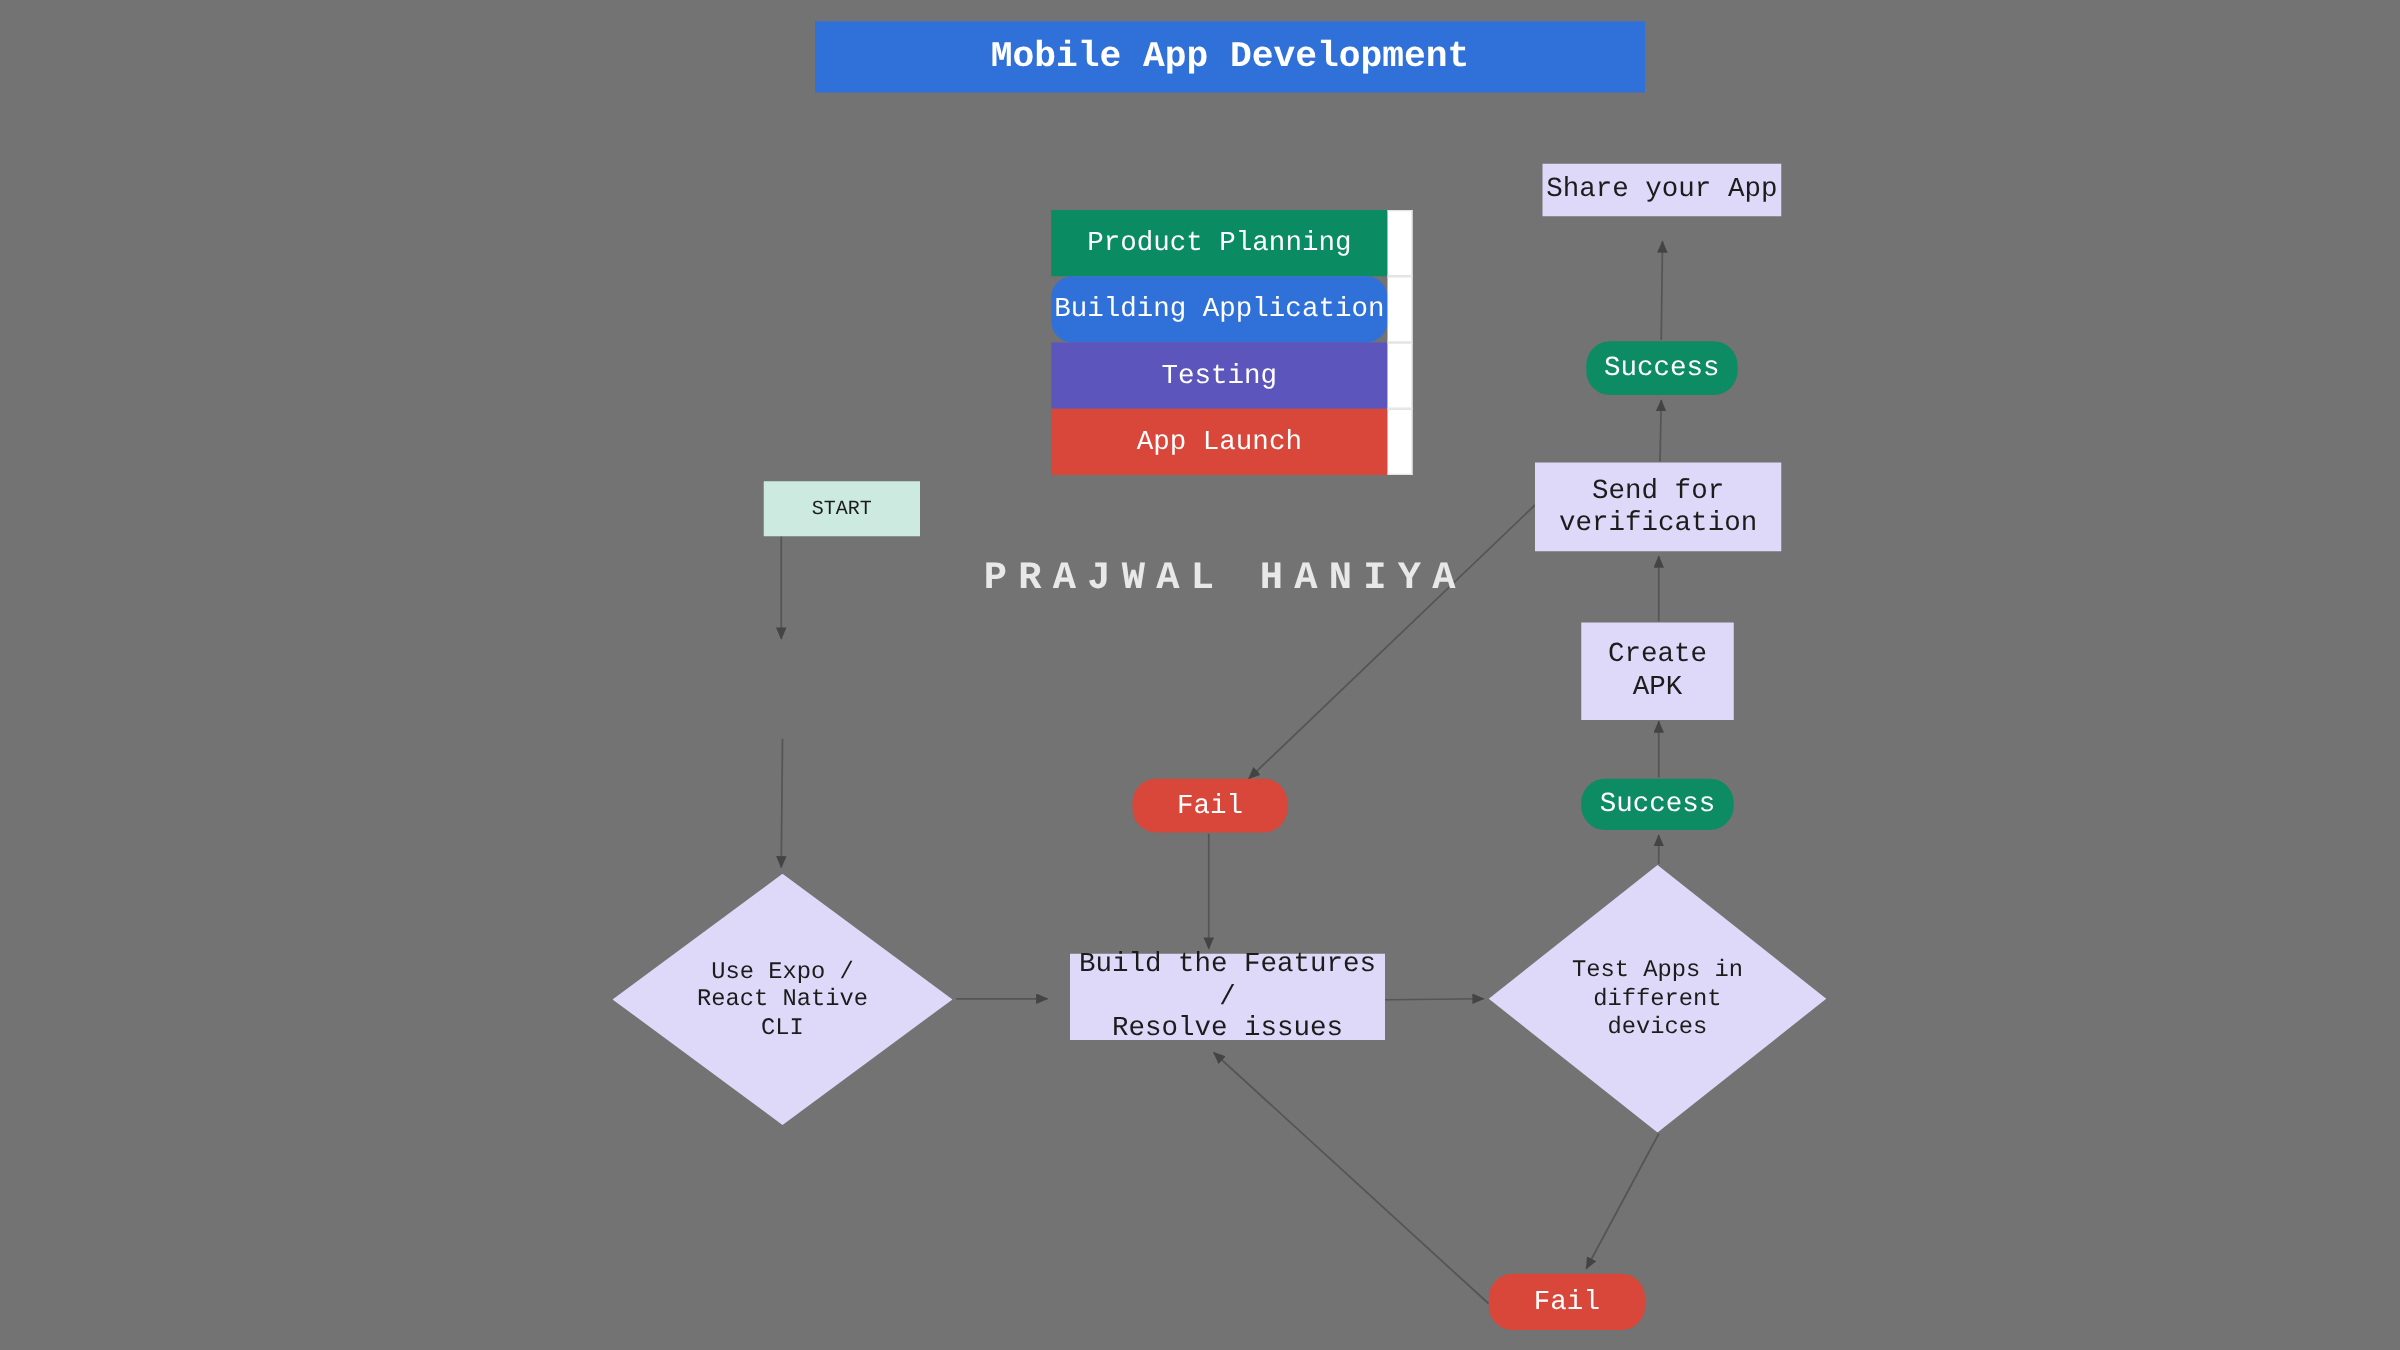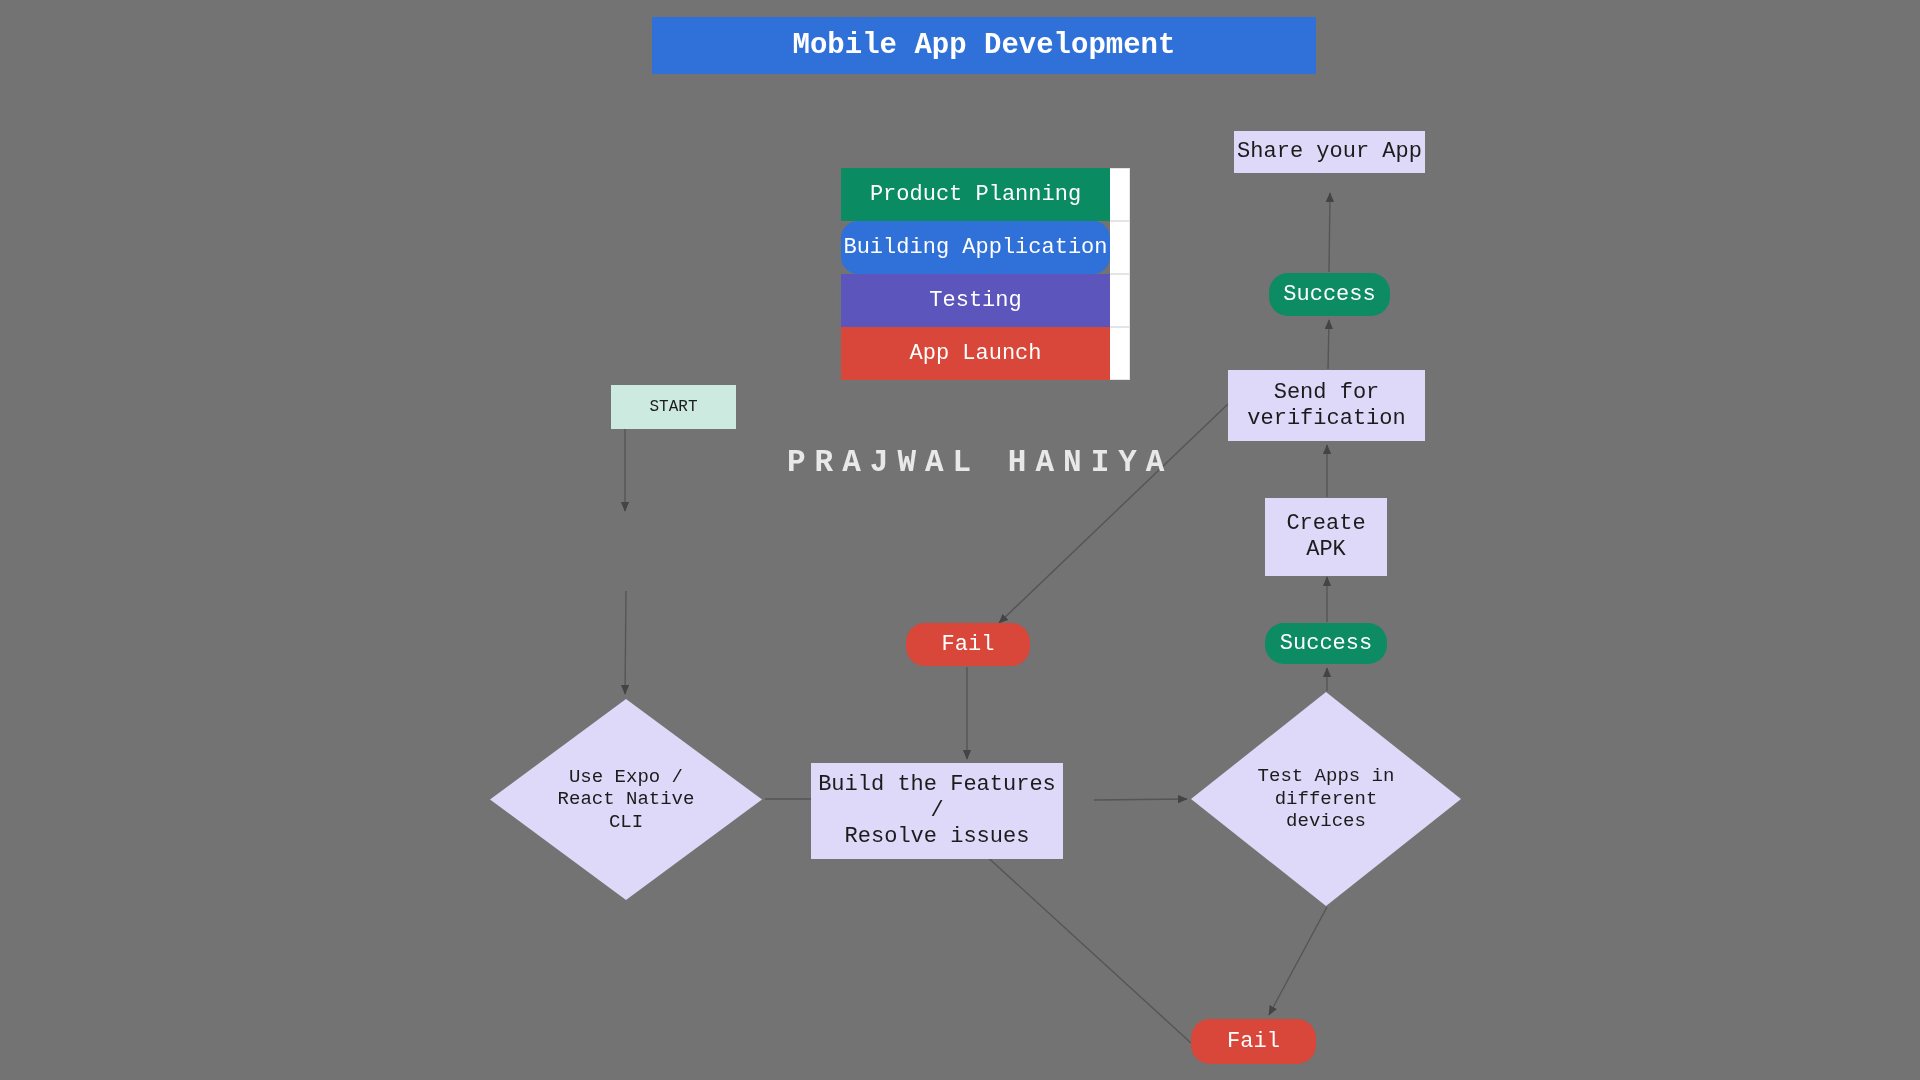--- a/index.html
+++ b/index.html
@@ -62,21 +62,21 @@
     left: 787px; top: 445px;
     width: 360px;
     font-size: 31px;
     font-weight: bold;
     letter-spacing: 9px;
     color: #e8e8e8;
     white-space: nowrap;
   }
   .rect-start { left: 563px; top: 385px; width: 125px; height: 44px; font-size: 16px; margin-left: 48px; }
   .rect-setup { left: 456px; top: 514px; width: 340px; height: 77px; }
-  .rect-build { left: 811px; top: 763px; width: 252px; height: 96px; }
+  .rect-build { left: 856px; top: 763px; width: 252px; height: 69px; }
   .rect-send  { left: 1228px; top: 370px; width: 197px; height: 71px; }
   .rect-create{ left: 1265px; top: 498px; width: 122px; height: 78px; }
   .rect-share { left: 1234px; top: 131px; width: 191px; height: 42px; }
   .pill {
     border-radius: 19px;
     color: #ffffff;
   }
   .pill-fail-mid    { left: 906px;  top: 623px;  width: 124px; height: 43px; }
   .pill-fail-bottom { left: 1191px; top: 1019px; width: 125px; height: 45px; }
   .pill-success-mid { left: 1265px; top: 623px;  width: 122px; height: 41px; }

